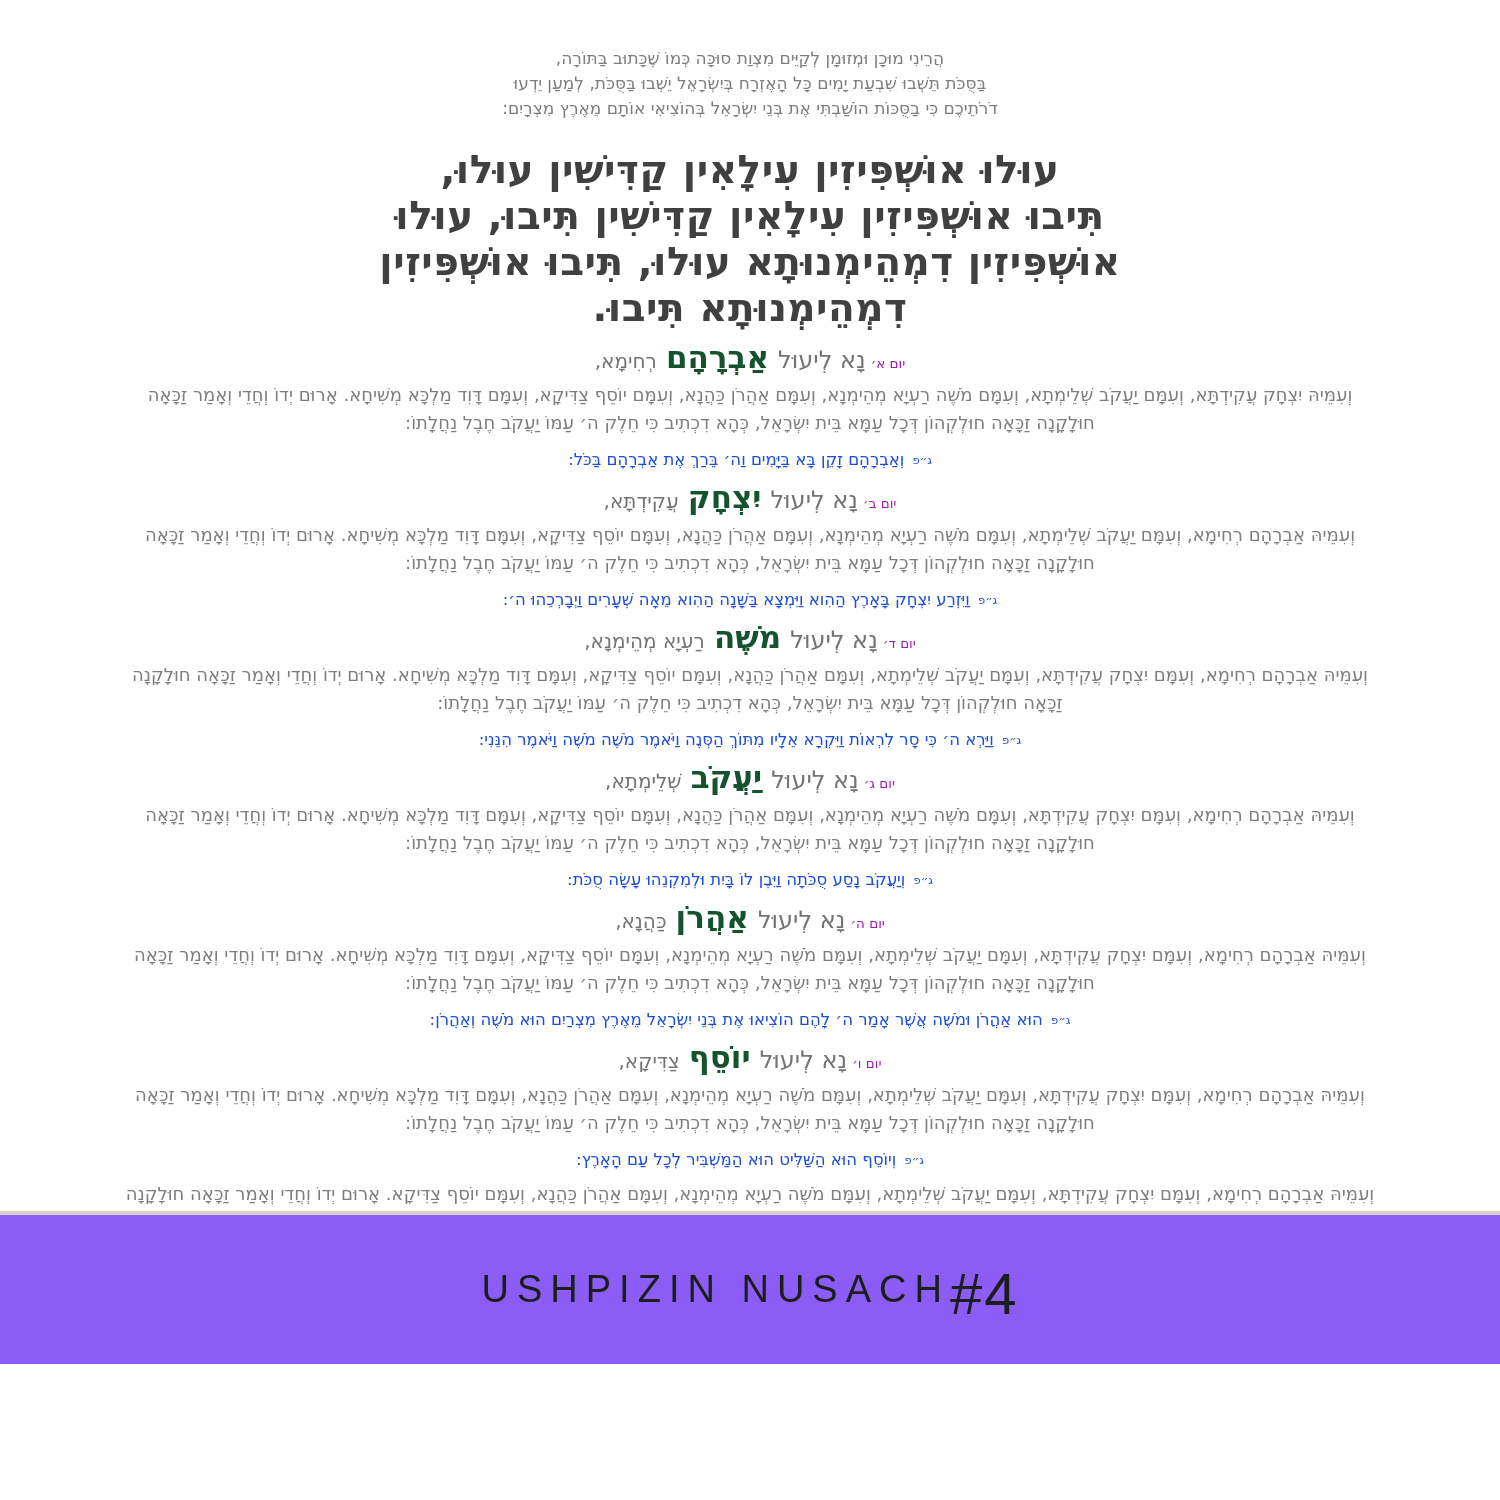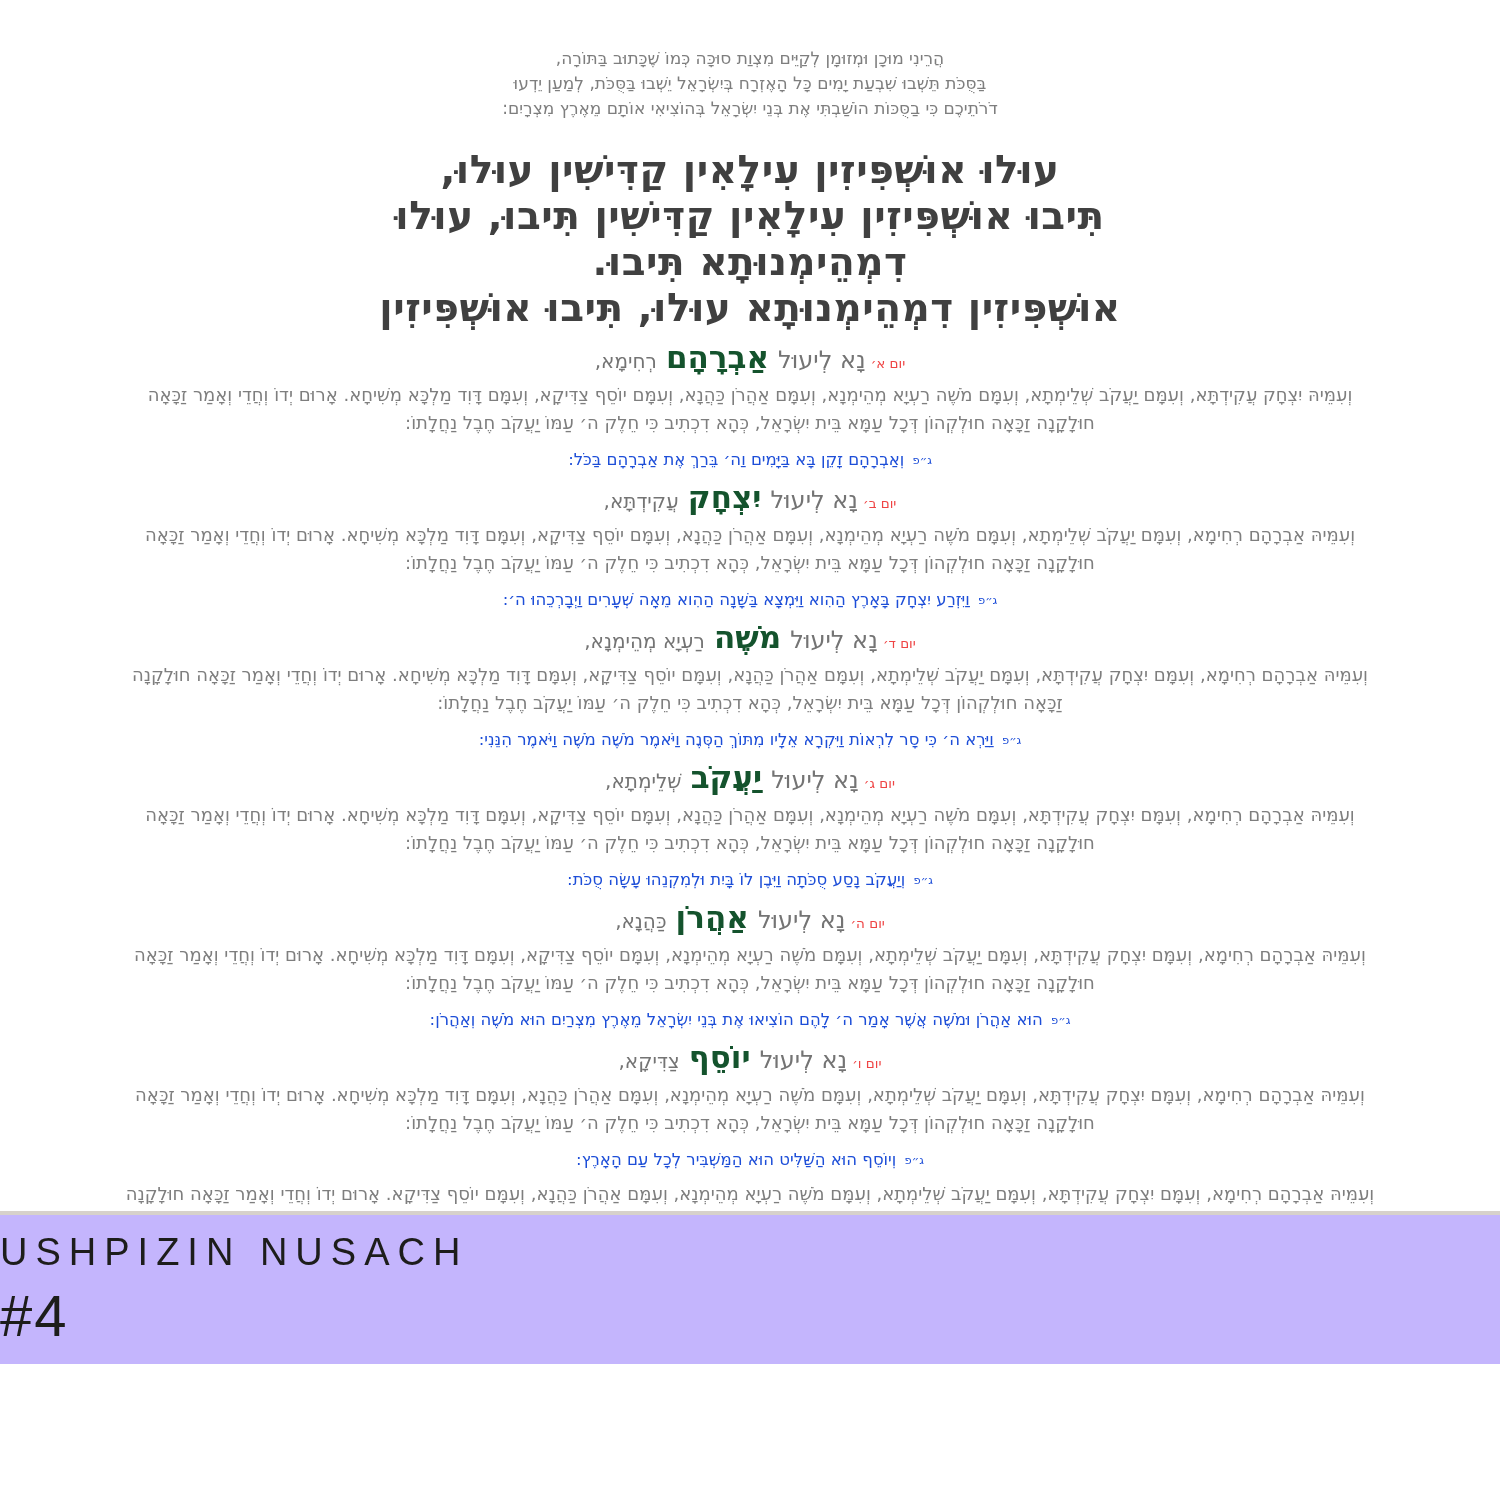--- a/index.html
+++ b/index.html
@@ -24,48 +24,48 @@
     margin-top: 26px;
     font-size: 39px;
     line-height: 46px;
     font-weight: bold;
     color: #404040;
     letter-spacing: 0.5px;
   }
 
   .day-section { margin-top: 9px; }
   .day-header { line-height: 34px; margin-top: 6px; color: #747474; }
-  .day-label { font-size: 13.5px; color: #ef4444; }
+  .day-label { font-size: 13.5px; color: #a21caf; }
   .invite-prefix { font-size: 24px; }
   .guest-name { font-size: 31px; font-weight: bold; color: #14532d; padding: 0 4px; }
   .guest-epithet { font-size: 20px; }
 
   .day-body {
     max-width: 1250px;
     margin: 1px auto 0 auto;
     font-size: 18px;
     line-height: 28px;
     color: #7e7e7e;
   }
 
   .verse { margin-top: 12px; font-size: 16.5px; line-height: 22px; color: #1d4ed8; }
   .verse-prefix { font-size: 11.5px; vertical-align: 1px; padding-left: 3px; }
 
   .footer {
     height: 168px;
-    background: #c4b5fd;
+    background: #8b5cf6;
     border-top: 4px solid #d7d1cb;
     direction: ltr;
     text-align: center;
     color: #1d1d1b;
     font-family: "Liberation Sans", sans-serif;
     display: flex;
-    flex-direction: column;
+    flex-direction: row;
     justify-content: center;
-    align-items: flex-start;
+    align-items: center;
   }
   .footer-title {
     font-size: 38px;
     letter-spacing: 8px;
     font-weight: 400;
   }
   .footer-number {
     margin-top: 8px;
     font-size: 58px;
     letter-spacing: 2px;
@@ -80,22 +80,22 @@
 
     <div class="intro">
       <div class="intro-line">הֲרֵינִי מוּכָן וּמְזוּמָן לְקַיֵּים מִצְוַת סוּכָּה כְּמוֹ שֶׁכָּתוּב בַּתּוֹרָה,</div>
       <div class="intro-line">בַּסֻּכֹּת תֵּשְׁבוּ שִׁבְעַת יָמִים כָּל הָאֶזְרָח בְּיִשְׂרָאֵל יֵשְׁבוּ בַּסֻּכֹּת, לְמַעַן יֵדְעוּ</div>
       <div class="intro-line">דֹרֹתֵיכֶם כִּי בַסֻּכּוֹת הוֹשַׁבְתִּי אֶת בְּנֵי יִשְׂרָאֵל בְּהוֹצִיאִי אוֹתָם מֵאֶרֶץ מִצְרָיִם:</div>
     </div>
 
     <div class="invocation">
       <div>עוּלוּ אוּשְׁפִּיזִין עִילָאִין קַדִּישִׁין עוּלוּ,</div>
       <div>תִּיבוּ אוּשְׁפִּיזִין עִילָאִין קַדִּישִׁין תִּיבוּ, עוּלוּ</div>
+      <div>אוּשְׁפִּיזִין דִמְהֵימְנוּתָא עוּלוּ, תִּיבוּ אוּשְׁפִּיזִין</div>
       <div>דִמְהֵימְנוּתָא תִּיבוּ.</div>
-      <div>אוּשְׁפִּיזִין דִמְהֵימְנוּתָא עוּלוּ, תִּיבוּ אוּשְׁפִּיזִין</div>
     </div>
 
     <div class="day-section">
       <div class="day-header">
         <span class="day-label">יום א׳</span>
         <span class="invite-prefix">נָא לְיעוּל</span>
         <span class="guest-name">אַבְרָהָם</span>
         <span class="guest-epithet">רְחִימָא,</span>
       </div>
       <div class="day-body">וְעִמֵּיהּ יִצְחָק עֲקִידְתָּא, וְעִמָּם יַעֲקֹב שְׁלֵימְתָא, וְעִמָּם מֹשֶׁה רַעְיָא מְהֵימְנָא, וְעִמָּם אַהֲרֹן כַּהֲנָא, וְעִמָּם יוֹסֵף צַדִּיקָא, וְעִמָּם דָּוִד מַלְכָּא מְשִׁיחָא. אָרוּם יְדוֹ וְחֲדֵי וְאָמַר זַכָּאָה חוּלָקָנָה זַכָּאָה חוּלְקְהוֹן דְּכָל עַמָּא בֵּית יִשְׂרָאֵל, כְּהָא דִכְתִיב כִּי חֵלֶק ה׳ עַמּוֹ יַעֲקֹב חֶבֶל נַחֲלָתוֹ:</div>

